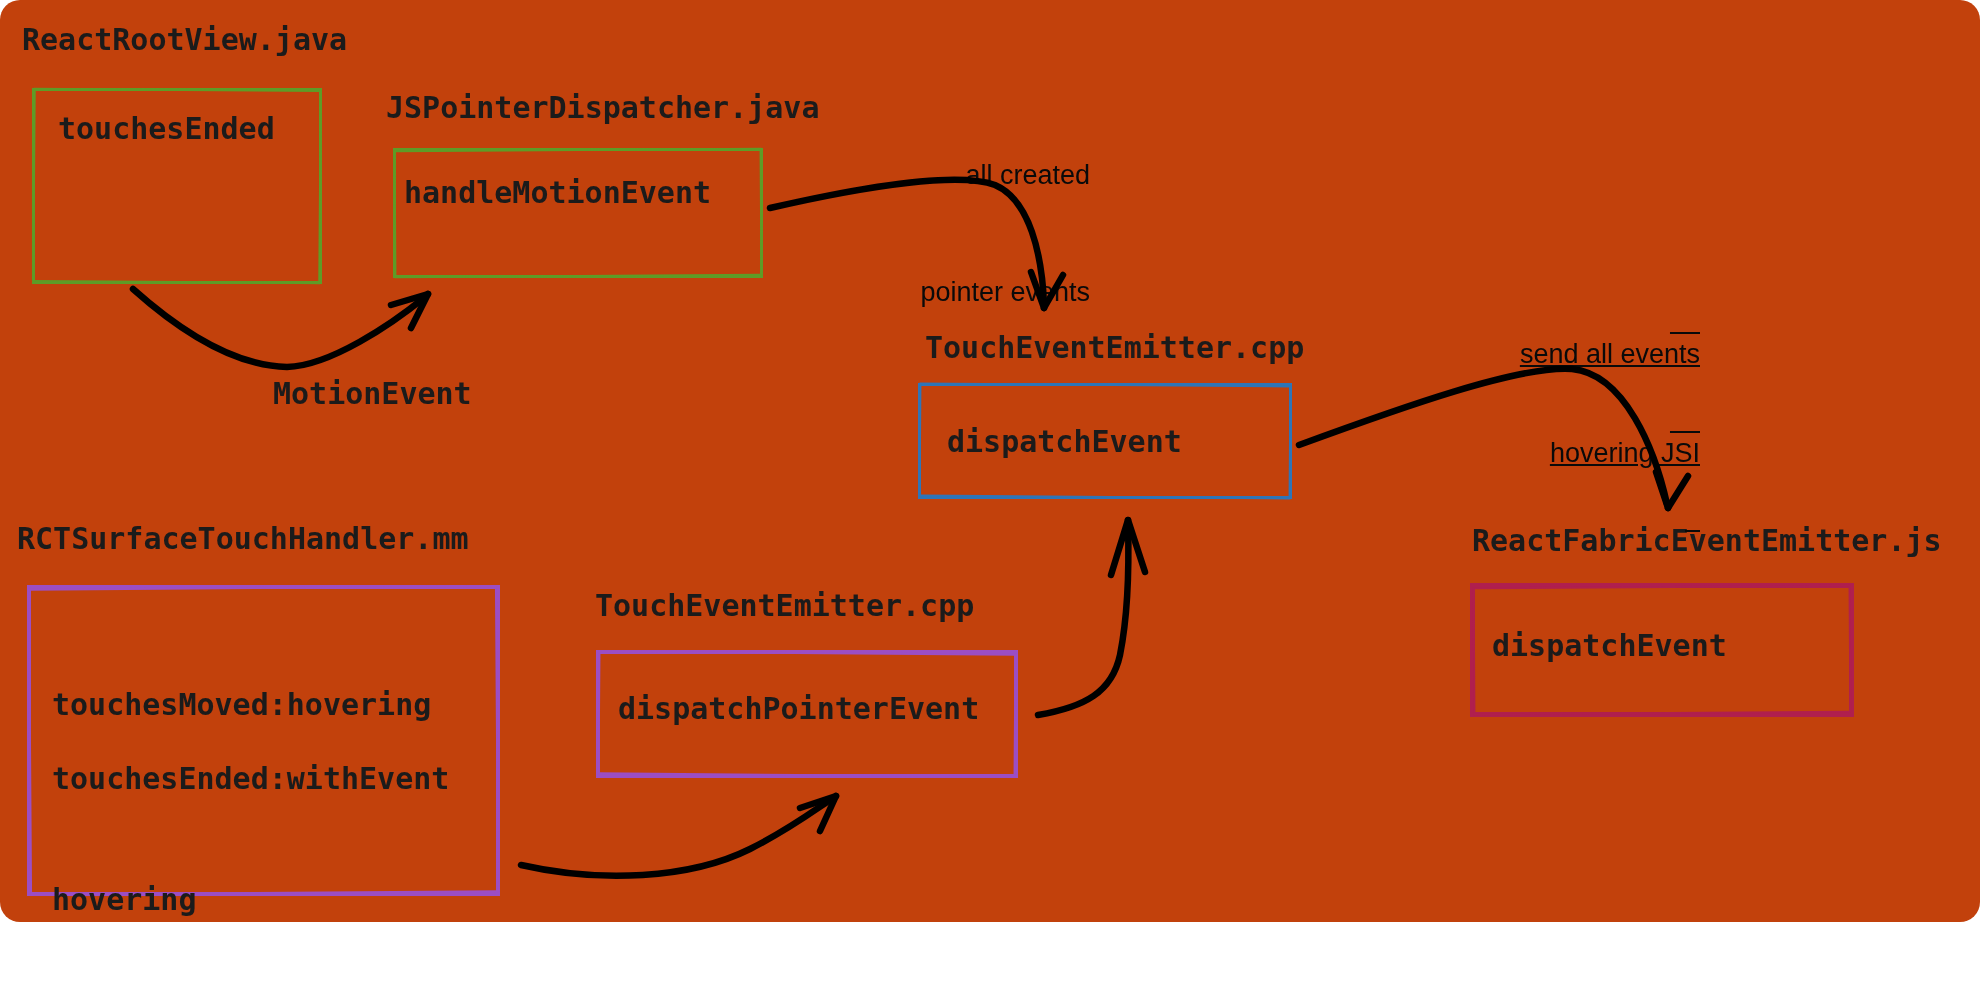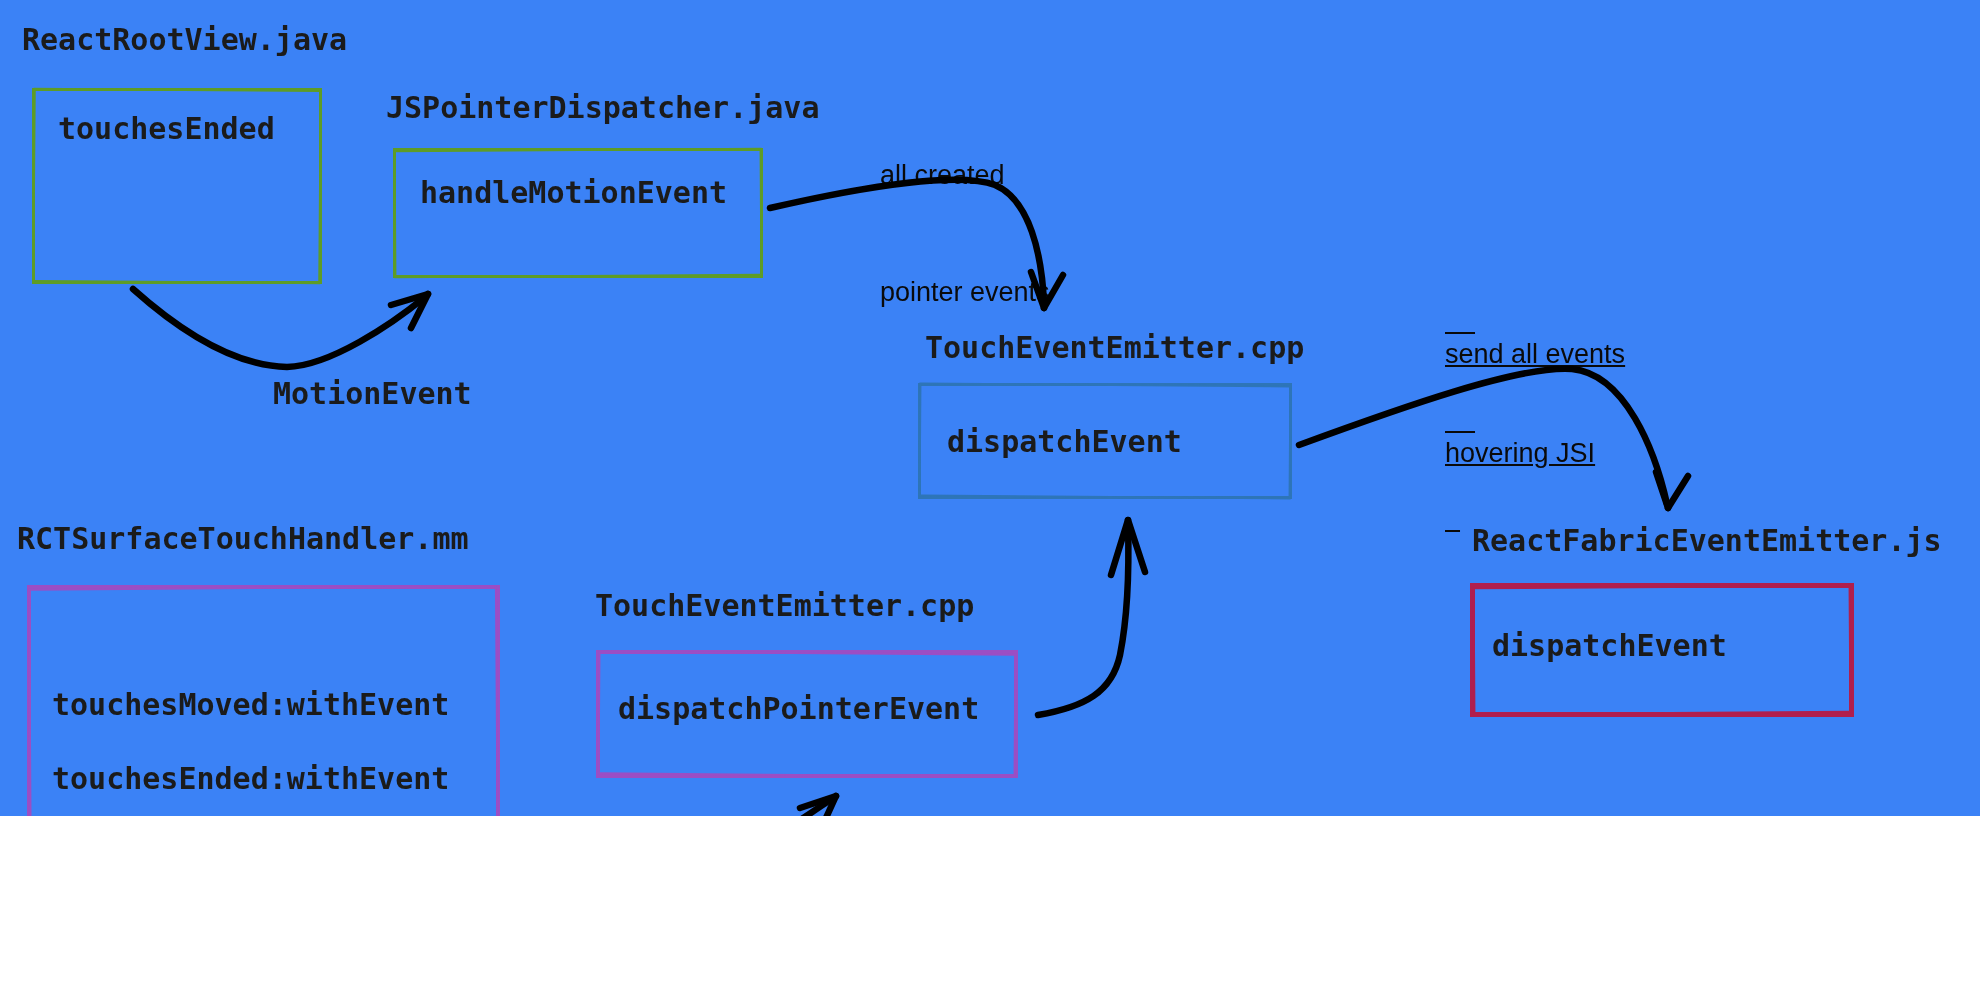--- a/index.html
+++ b/index.html
@@ -1,21 +1,21 @@
 <!DOCTYPE html>
 <html><head>
 <meta charset="utf-8">
 <style>
   html,body{margin:0;padding:0;background:#ffffff;}
-  #canvas{position:relative;width:1980px;height:816px;background:#3b82f6;overflow:hidden;
-          font-family:"DejaVu Sans Mono","Liberation Mono",monospace;}
+  #canvas{position:relative;width:1980px;height:922px;background:#c2410c;overflow:hidden;
+          font-family:"DejaVu Sans Mono","Liberation Mono",monospace;border-radius:20px;}
   .code{position:absolute;font-family:"DejaVu Sans Mono","Liberation Mono",monospace;
         font-weight:bold;font-size:30px;line-height:40px;color:#1b1b1b;white-space:pre;}
   .sans{position:absolute;font-family:"Liberation Sans","DejaVu Sans",sans-serif;
-        font-size:27px;line-height:39px;color:#0a0a0a;text-align:left;white-space:pre;}
+        font-size:27px;line-height:39px;color:#0a0a0a;text-align:right;white-space:pre;}
   .sans.tight{line-height:33px;text-decoration:underline;}
   .sketch-box{position:absolute;background:transparent;border-style:solid;}
   .sketch-box::after{content:"";position:absolute;inset:-2px;border:2px solid;
         border-color:inherit;transform:rotate(0.45deg);pointer-events:none;}
   .sketch-box.alt::after{transform:rotate(-0.4deg);}
   .b-green{border-color:#5e9c27;border-width:3px;}
   .b-blue{border-color:#2e75b8;border-width:3px;}
   .b-purple{border-color:#9b4ec4;border-width:4px;}
   .b-red{border-color:#b01f4e;border-width:5px;}
   #arrows{position:absolute;left:0;top:0;pointer-events:none;}
@@ -35,25 +35,25 @@
 
   <div class="sketch-box b-green" style="left:32px;top:88px;width:284px;height:190px"></div>
   <div class="sketch-box b-green alt" style="left:393px;top:148px;width:364px;height:124px"></div>
   <div class="sketch-box b-blue" style="left:918px;top:383px;width:368px;height:110px"></div>
   <div class="sketch-box b-purple alt" style="left:27px;top:585px;width:465px;height:303px"></div>
   <div class="sketch-box b-purple" style="left:596px;top:650px;width:414px;height:120px"></div>
   <div class="sketch-box b-red alt" style="left:1470px;top:583px;width:374px;height:124px"></div>
 
   <div class="code" style="left:58px;top:109px">touchesEnded</div>
 
-  <div class="code" style="left:420px;top:173px">handleMotionEvent</div>
+  <div class="code" style="left:404px;top:173px">handleMotionEvent</div>
 
   <div class="code" style="left:947px;top:422px">dispatchEvent</div>
 
-  <div class="code" style="left:52px;top:685px">touchesMoved:withEvent</div>
+  <div class="code" style="left:52px;top:685px">touchesMoved:hovering</div>
   <div class="code" style="left:52px;top:759px">touchesEnded:withEvent</div>
   <div class="code" style="left:52px;top:880px">hovering</div>
 
   <div class="code" style="left:618px;top:689px">dispatchPointerEvent</div>
 
   <div class="code" style="left:1492px;top:626px">dispatchEvent</div>
 
   <div class="code" style="left:273px;top:374px">MotionEvent</div>
 
   <div class="sans" style="left:880px;top:78px;width:210px">

